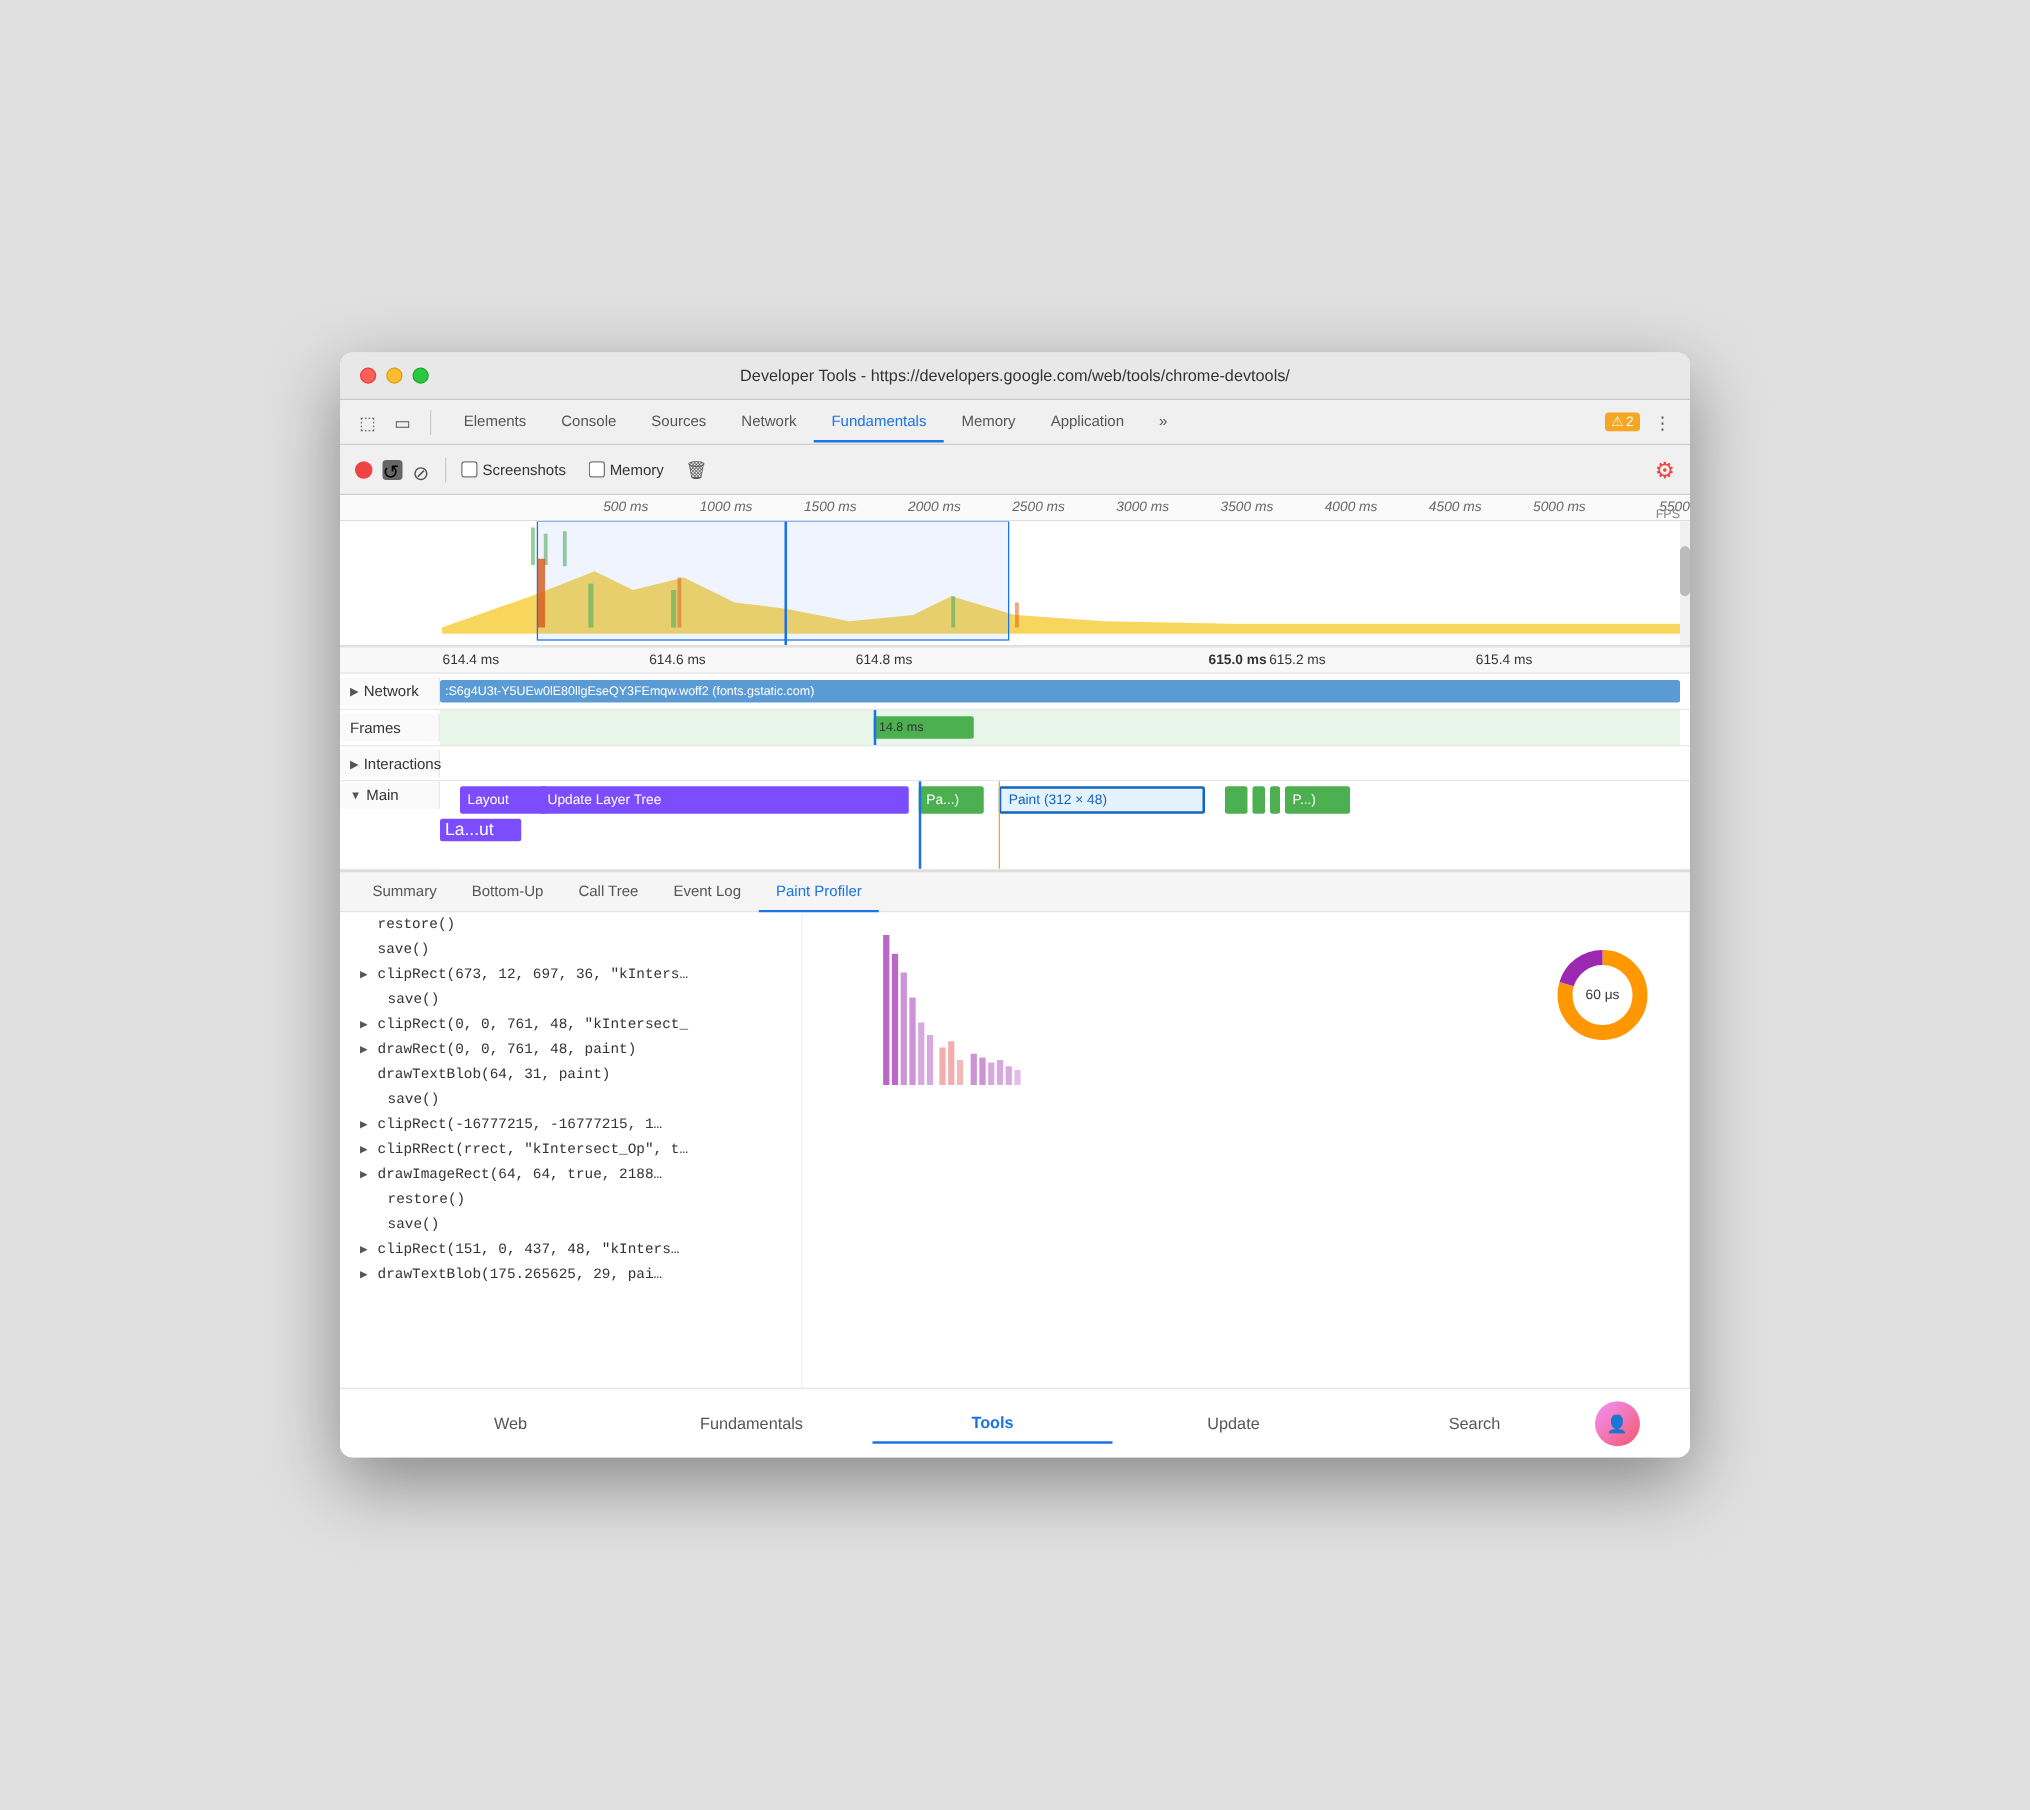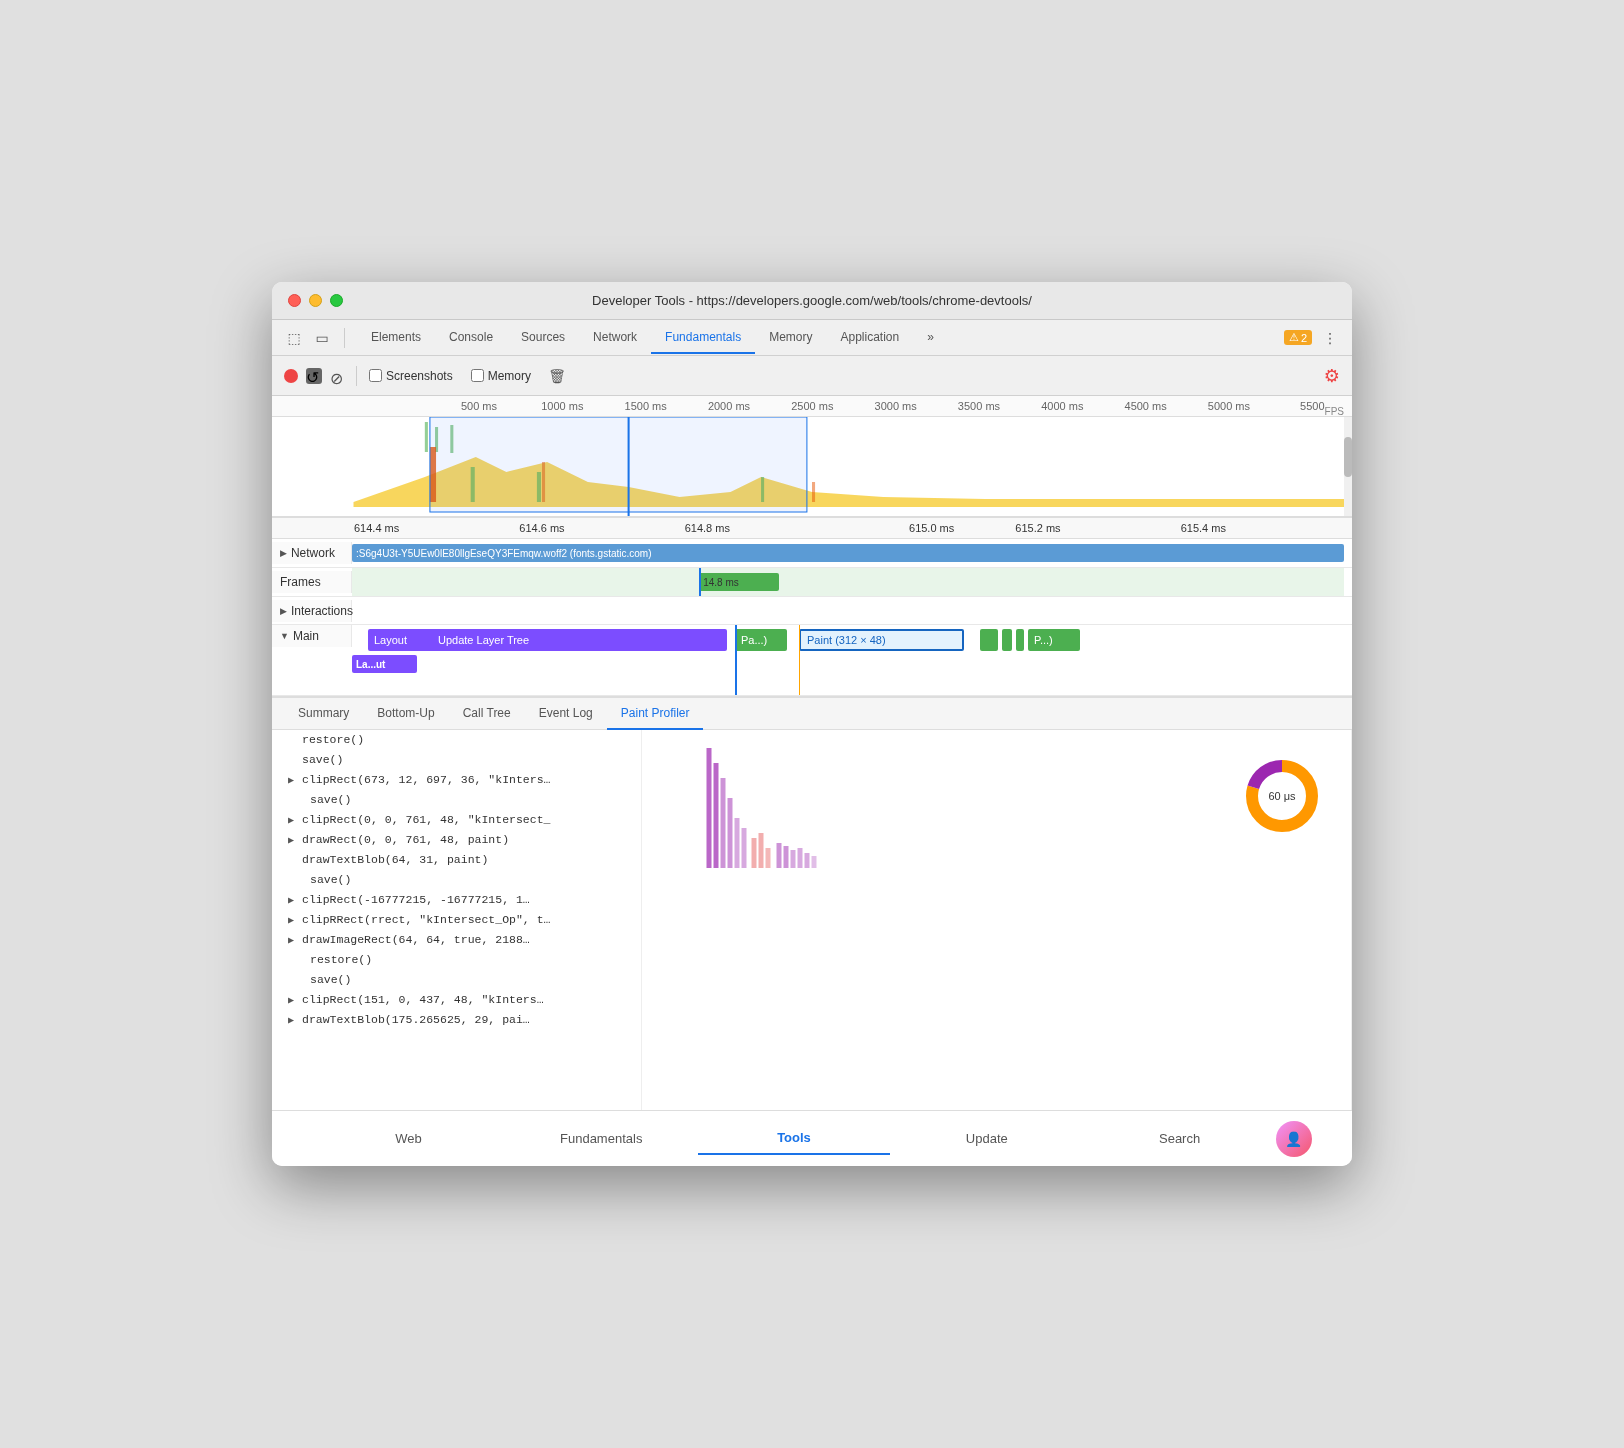--- a/index.html
+++ b/index.html
@@ -148,22 +148,23 @@
       padding: 4px 0 4px 80px;
       font-size: 11px;
       color: #666;
       display: flex;
       gap: 0;
       overflow: hidden;
       position: relative;
     }
     .ruler-mark {
       flex: 1;
-      text-align: center;
+      text-align: right;
       padding-left: 4px;
+      font-style: italic;
     }
     
     .timeline-area {
       background: white;
       position: relative;
       overflow: hidden;
     }
     .fps-label, .cpu-label, .net-label {
       position: absolute;
       right: 8px;
@@ -274,28 +275,26 @@
     }
     .task-bar.purple { background: #7c4dff; }
     .task-bar.green { background: #4caf50; }
     .task-bar.blue-outline { background: #e3f2fd; color: #1565c0; border: 2px solid #1565c0; }
     .task-bar-small {
       position: absolute;
       top: 30px;
       height: 18px;
       border-radius: 2px;
       background: #7c4dff;
-      font-size: 10px;
+      font-size: 14px;
       color: white;
       display: flex;
-      align-items: center;
       padding: 0 4px;
       white-space: nowrap;
       overflow: hidden;
-      font-weight: bold;
     }
     .vertical-line {
       position: absolute;
       top: 0;
       bottom: 0;
       width: 2px;
       background: #1a73e8;
       z-index: 10;
     }
     .vertical-line-orange {
@@ -540,21 +539,21 @@
     
     <div class="scrollbar-v" style="position:absolute; right:0; top:0; bottom:0; width:8px; background:#f0f0f0;">
       <div class="scrollbar-thumb"></div>
     </div>
   </div>
 
   <div class="timeline-ruler2" style="padding: 4px 0 4px 80px; font-size:11px; color:#333; background:#f8f8f8; border-bottom:1px solid #ddd; display:flex; gap:0; position:relative;">
     <div style="flex:1; text-align:left; padding-left:2px;">614.4 ms</div>
     <div style="flex:1; text-align:left; padding-left:2px;">614.6 ms</div>
     <div style="flex:1; text-align:left; padding-left:2px;">614.8 ms</div>
-    <div style="flex:1; text-align:center; padding-left:2px;">615.0 ms</div>
+    <div style="flex:1; text-align:right; padding-left:2px;font-weight:bold;">615.0 ms</div>
     <div style="flex:1; text-align:left; padding-left:2px;">615.2 ms</div>
     <div style="flex:1; text-align:left; padding-left:2px;">615.4 ms</div>
     <div style="width:8px;"></div>
   </div>
 
   <div class="tracks-area" style="position:relative;">
 
     <div class="track-row">
       <div class="track-label">
         <span class="triangle-right">▶</span>

